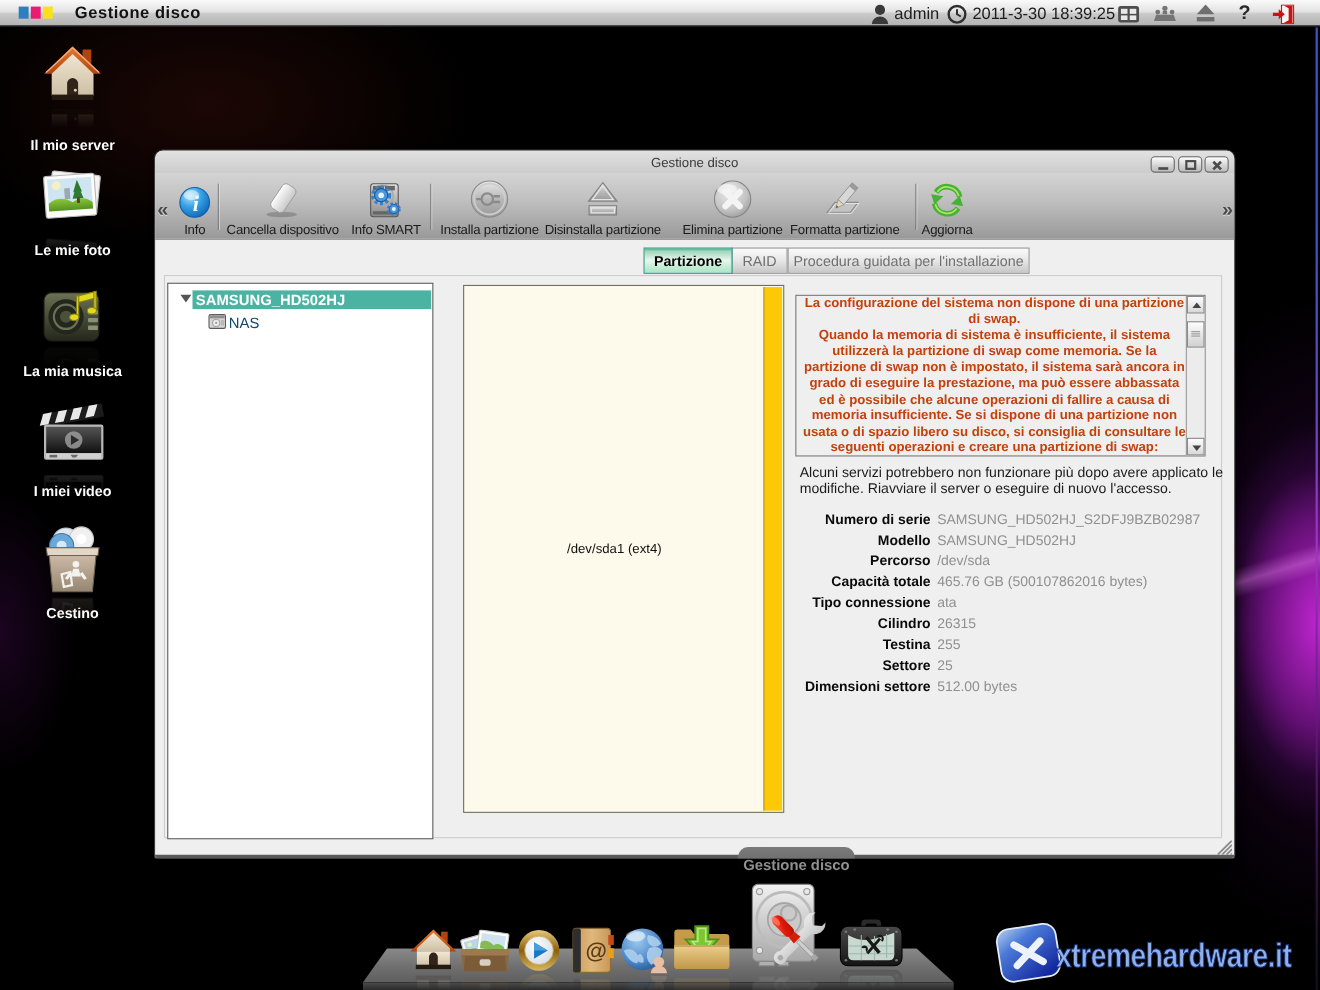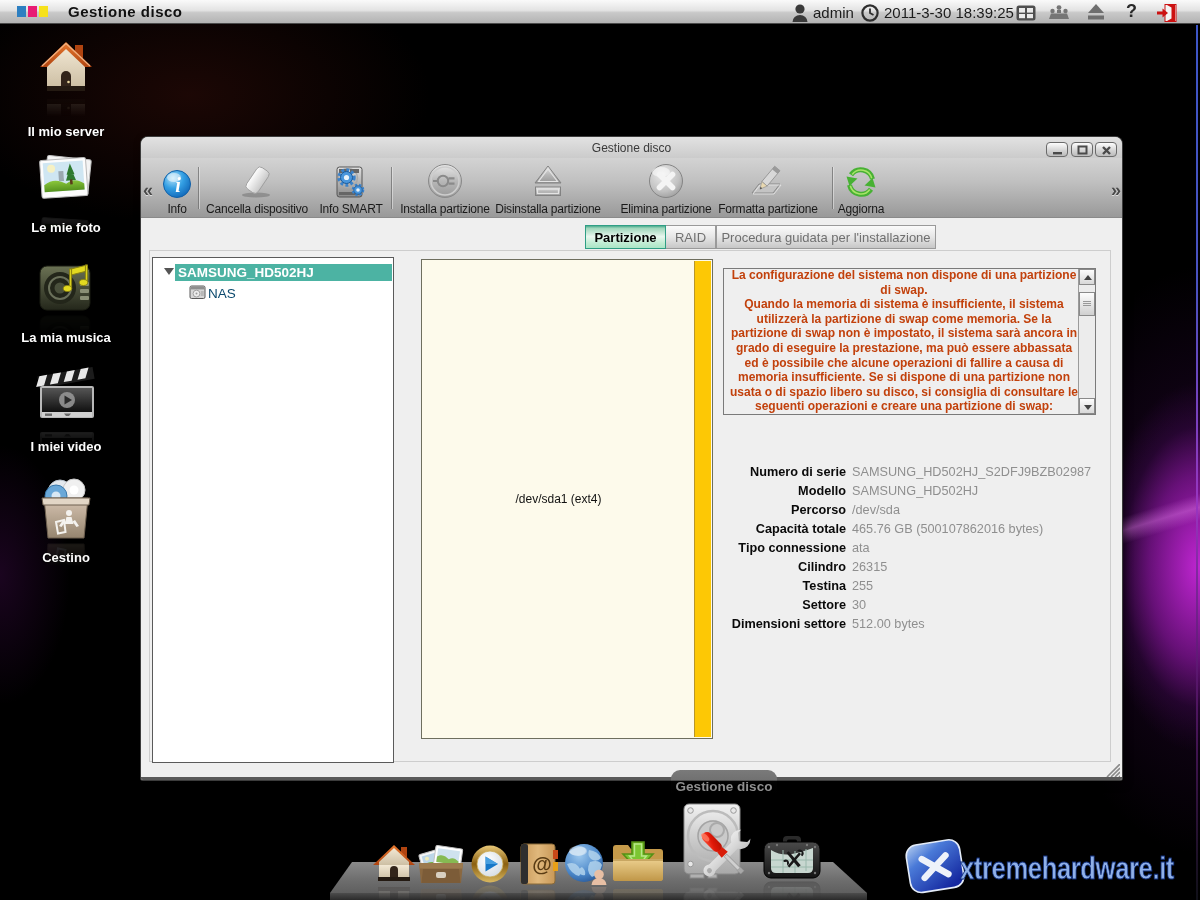--- a/index.html
+++ b/index.html
@@ -288,20 +288,21 @@
             <div class="arr" style="top:5px; border-bottom:5px solid #444;"></div>
           </div>
     <div id="rthumb">
             <i></i>
           </div>
     <div class="sbbtn" style="bottom:0;">
             <div class="arr" style="top:6px; border-top:5px solid #444;"></div>
           </div>
    </div>
   </div>
+  <div id="applytext">Alcuni servizi potrebbero non funzionare più dopo avere applicato le<br>modifiche. Riavviare il server o eseguire di nuovo l'accesso.</div>
   <div class="irow" style="top:328px;">
         <b>Numero di serie</b>
         <span>SAMSUNG_HD502HJ_S2DFJ9BZB02987</span>
       </div>
   <div class="irow" style="top:347px;">
         <b>Modello</b>
         <span>SAMSUNG_HD502HJ</span>
       </div>
   <div class="irow" style="top:366px;">
         <b>Percorso</b>
@@ -318,21 +319,21 @@
   <div class="irow" style="top:423px;">
         <b>Cilindro</b>
         <span>26315</span>
       </div>
   <div class="irow" style="top:442px;">
         <b>Testina</b>
         <span>255</span>
       </div>
   <div class="irow" style="top:461px;">
         <b>Settore</b>
-        <span>30</span>
+        <span>25</span>
       </div>
   <div class="irow" style="top:480px;">
         <b>Dimensioni settore</b>
         <span>512.00 bytes</span>
       </div>
  </div>
 
  <div id="topbar">
   <div class="sq" style="left:17px; background:#2d7fc1;"></div>
   <div class="sq" style="left:28px; background:#e81c74;"></div>

